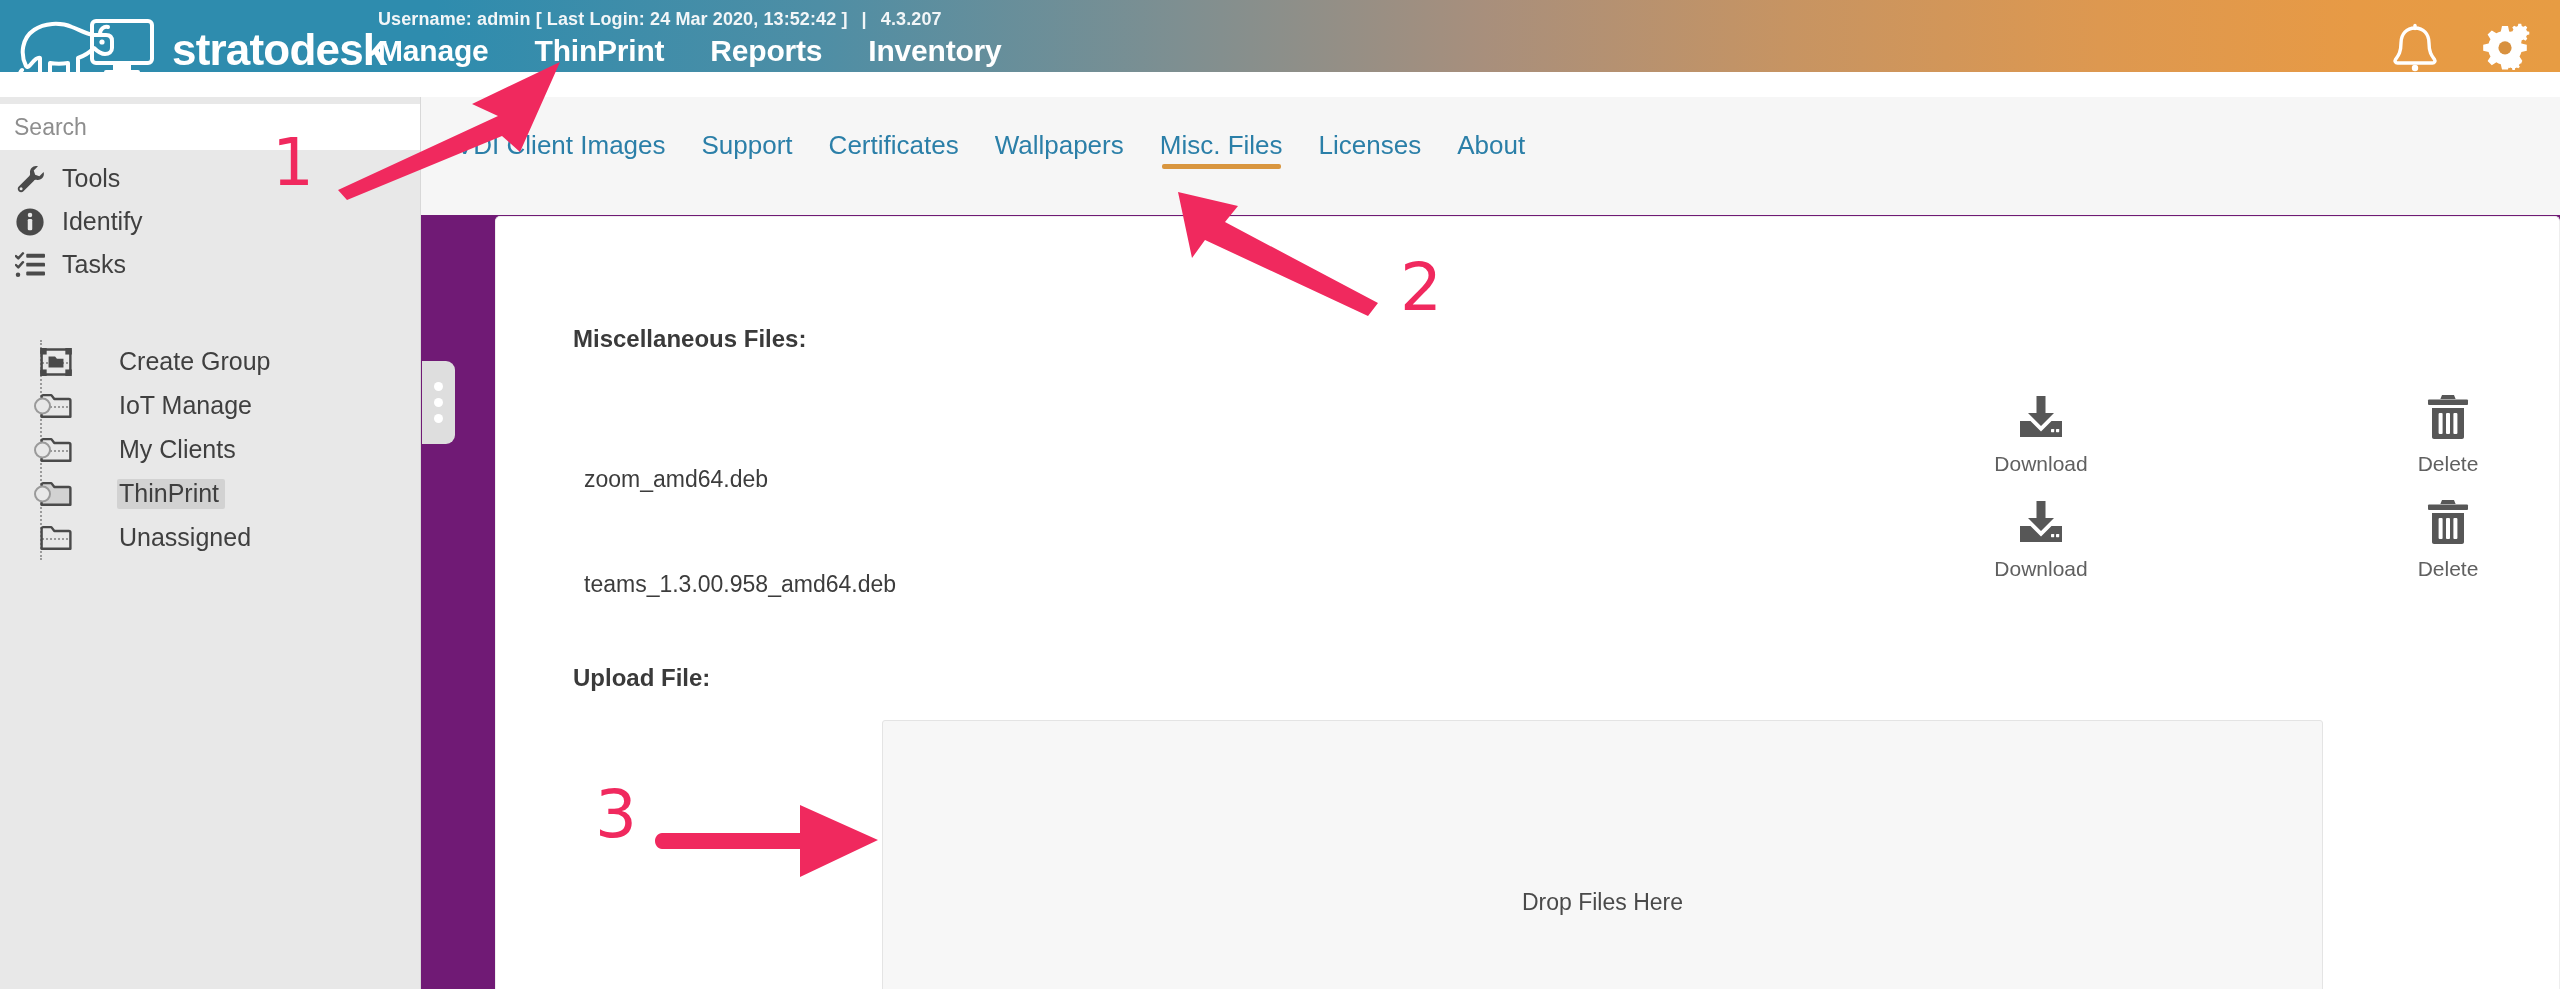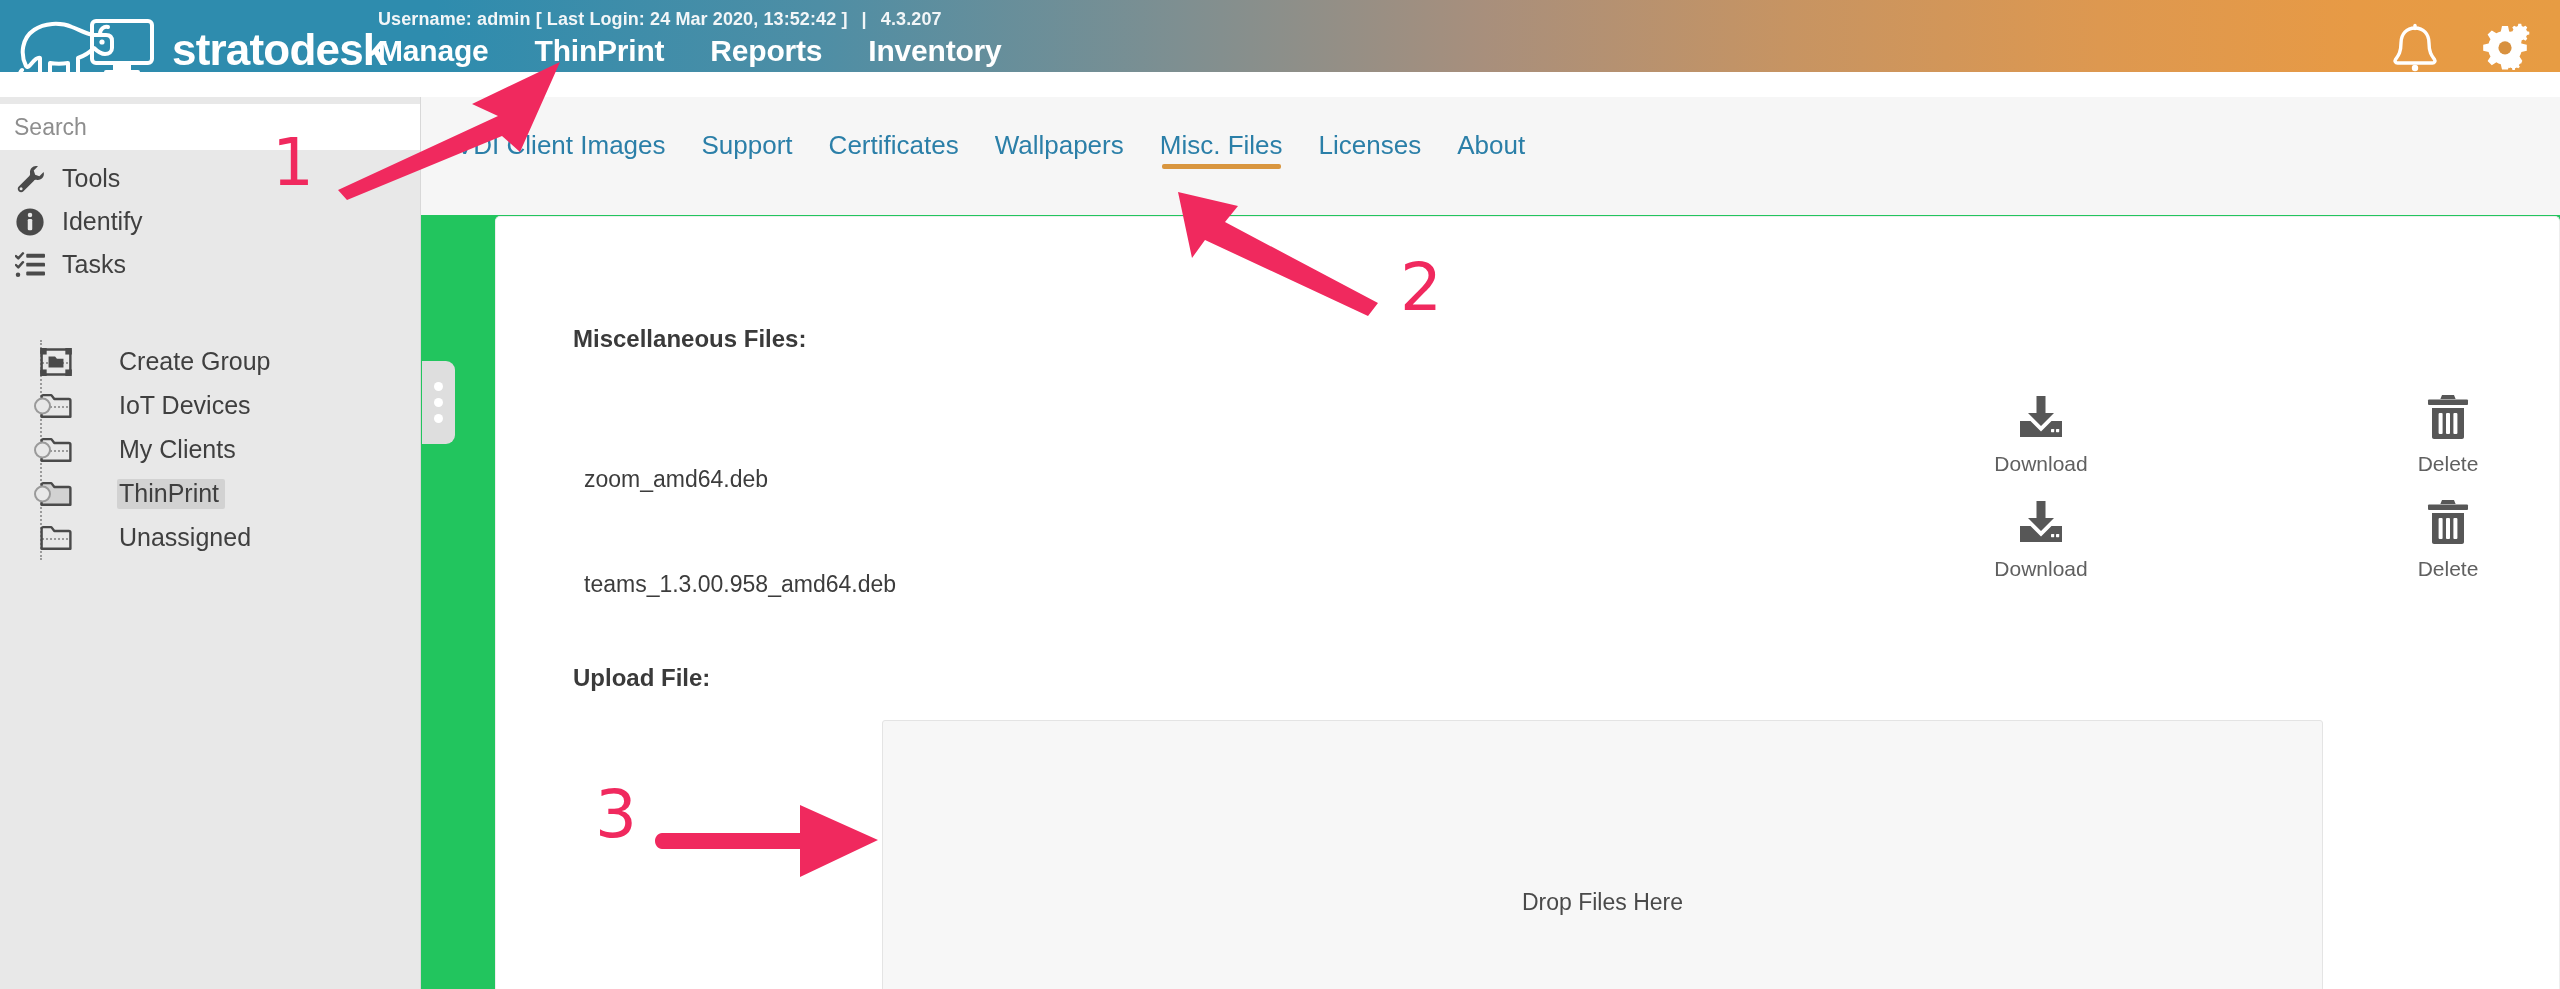--- a/index.html
+++ b/index.html
@@ -240,21 +240,21 @@
     border-radius: 50%;
     background: #ffffff;
   }
 
   
   .content {
     position: absolute;
     left: 421px; top: 97px;
     width: 2139px;
     height: 892px;
-    background: #22c55e;
+    background: #701a75;
   }
   .subnav {
     position: absolute;
     left: 0; top: 0;
     width: 100%;
     height: 118px;
     background: #f6f6f6;
   }
   .subnav-inner {
     position: absolute;
@@ -542,21 +542,21 @@
       </div>
 
       <div class="treerow">
         <span class="knob"></span>
         <span class="hline"></span>
         <span class="ticon">
           <svg width="32" height="26" viewBox="0 0 34 28" fill="none" xmlns="http://www.w3.org/2000/svg">
             <path d="M1.5 25.5 L1.5 4 C1.5 3 2.3 2.3 3.2 2.3 L12 2.3 L15.2 6.5 L30.8 6.5 C31.7 6.5 32.5 7.2 32.5 8.2 L32.5 25.5 Z" stroke="#4a4a4a" stroke-width="2.6" fill="none" stroke-linejoin="round"></path>
           </svg>
         </span>
-        <span class="tlabel">IoT Devices</span>
+        <span class="tlabel">IoT Manage</span>
       </div>
 
       <div class="treerow">
         <span class="knob"></span>
         <span class="hline"></span>
         <span class="ticon">
           <svg width="32" height="26" viewBox="0 0 34 28" fill="none" xmlns="http://www.w3.org/2000/svg">
             <path d="M1.5 25.5 L1.5 4 C1.5 3 2.3 2.3 3.2 2.3 L12 2.3 L15.2 6.5 L30.8 6.5 C31.7 6.5 32.5 7.2 32.5 8.2 L32.5 25.5 Z" stroke="#4a4a4a" stroke-width="2.6" fill="none" stroke-linejoin="round"></path>
           </svg>
         </span>

